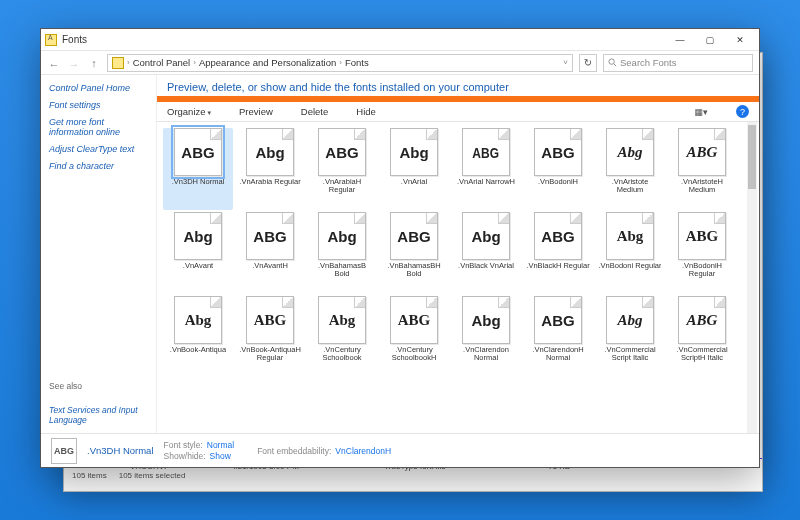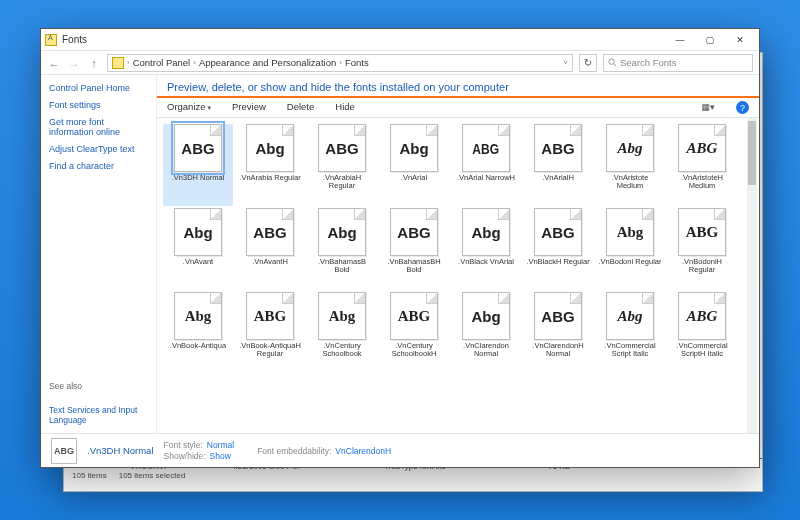--- a/index.html
+++ b/index.html
@@ -24,28 +24,28 @@
   .crumbs { flex:1; display:flex; align-items:center; gap:3px; font-size:9.5px; color:#333; border:1px solid #ccc; height:18px; padding:0 4px; }
   .crumbs .ic { width:12px; height:12px; background:#ffe98a; border:1px solid #c8a400; }
   .crumbs .sep { color:#888; font-size:8px; }
   .ref { width:18px; height:18px; border:1px solid #ccc; font-size:10px; color:#555; display:flex; align-items:center; justify-content:center; }
   .search { width:150px; height:18px; border:1px solid #ccc; display:flex; align-items:center; font-size:9.5px; padding:4px 4px; color:#888; gap:3px;}
   .search svg { width:9px; height:9px; }
 
   .body { display:flex; height:calc(100% - 22px - 24px - 34px); }
   .side { width:115px; padding:8px 8px; font-size:9px; color:#1a5fb4; display:flex; flex-direction:column; gap:6px; }
   .side .hd { color:#1a5fb4; font-weight:400; }
-  .side a { color:#1a5fb4; text-decoration:none; display:block; line-height:1.2; }
+  .side a { color:#1a5fb4; text-decoration:none; display:block; line-height:1.2;font-style:italic; }
   .side .spacer { flex:1; }
   .side .sa { color:#666; font-size:8.5px; margin-bottom:8px;}
   .side .sa2 { color:#1a5fb4; font-size:8.5px; }
 
   .main { flex:1; display:flex; flex-direction:column; border-left:1px solid #eee; }
   .heading { padding:6px 10px 3px; font-size:11px; color:#1a5fb4; }
-  .toolbar { display:flex; gap:21px; padding:3px 10px; border-top:2px solid #f97316; border-bottom:1px solid #e5e5e5; font-size:9.5px; color:#333; }
+  .toolbar { display:flex; align-items:center; gap:28px; padding:3px 10px; border-top:6px solid #f97316; border-bottom:1px solid #e5e5e5; font-size:9.5px; color:#333; }
   .toolbar .drop::after { content:" ▾"; font-size:7px; color:#555; }
   .toolbar .sp { flex:1; }
   .toolbar .tico { width:14px; height:12px; font-size:9px; color:#555; display:flex; align-items:center; justify-content:center; }
   .help { width:13px; height:13px; border-radius:50%; background:#1a73e8; color:#fff; font-size:9px; display:flex; align-items:center; justify-content:center; }
 
   .grid { flex:1; overflow:hidden; padding:6px 4px 0 6px; display:flex; flex-wrap:wrap; align-content:flex-start; position:relative; }
   .tile { width:70px; height:82px; display:flex; flex-direction:column; align-items:center; margin:0 2px 2px 0; font-size:7.5px; text-align:center; color:#333; }
   .thumb { width:48px; height:48px; background:#fff; border:1px solid #bbb; position:relative; display:flex; align-items:center; justify-content:center; margin-bottom:2px; box-shadow:1px 1px 0 #e8e8e8; }
   .thumb::before { content:""; position:absolute; top:-3px; right:-3px; width:48px; height:48px; border:1px solid #ccc; background:#fff; z-index:-1; }
   .thumb::after { content:""; position:absolute; top:0; right:0; width:10px; height:10px; background:linear-gradient(135deg,#fff 50%,#ddd 50%); border-left:1px solid #ccc; border-bottom:1px solid #ccc; }
@@ -180,21 +180,21 @@
           <div class="tile s_cnd">
             <div class="thumb">
               <span class="samp">ABG</span>
             </div>
             <div class="lbl">.VnArial NarrowH</div>
           </div>
           <div class="tile ">
             <div class="thumb">
               <span class="samp">ABG</span>
             </div>
-            <div class="lbl">.VnArialH</div>
+            <div class="lbl">.VnBodoniH</div>
           </div>
           <div class="tile s_scr">
             <div class="thumb">
               <span class="samp">Abg</span>
             </div>
             <div class="lbl">.VnAristote Medium</div>
           </div>
           <div class="tile s_scr">
             <div class="thumb">
               <span class="samp">ABG</span>

